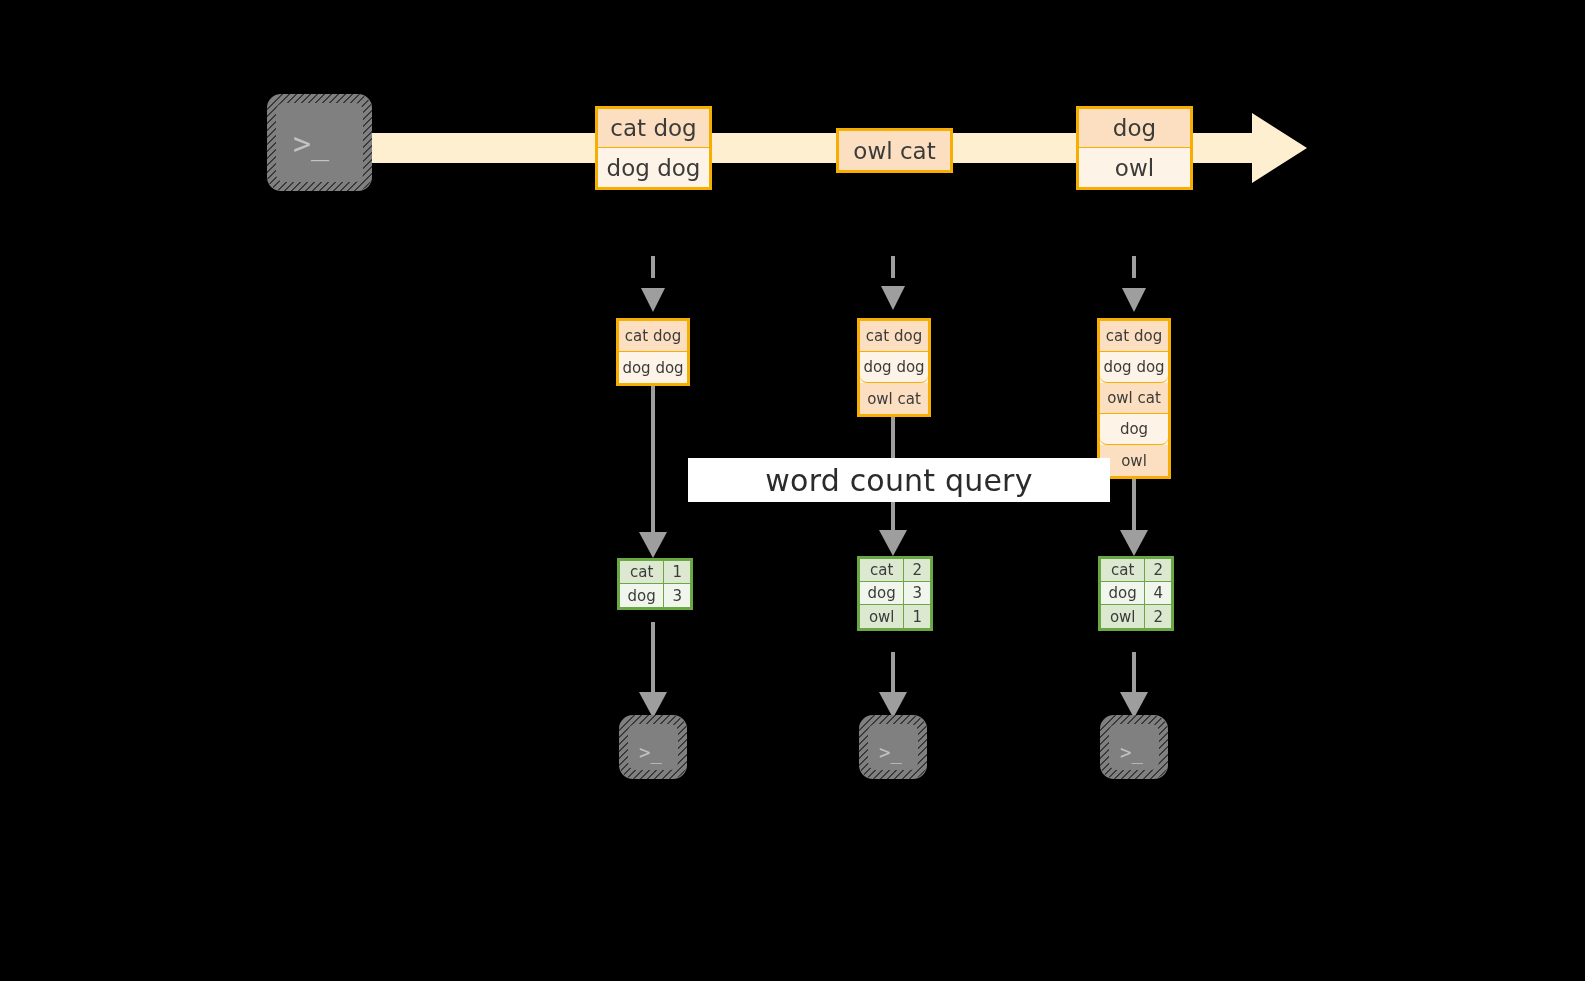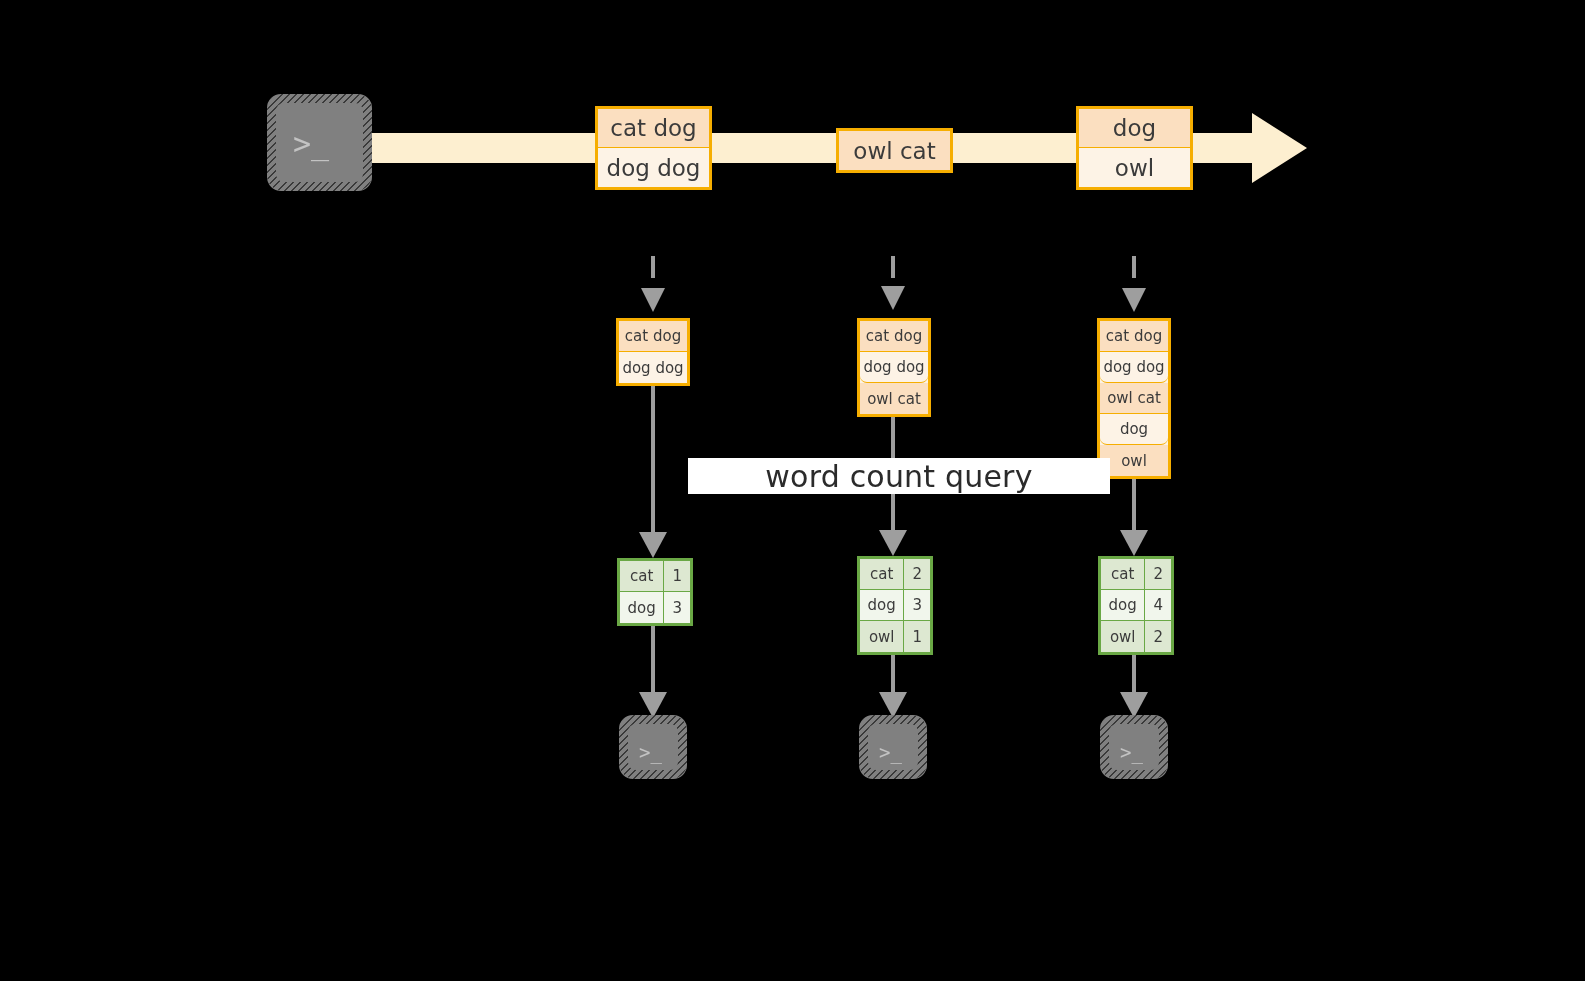--- a/index.html
+++ b/index.html
@@ -88,21 +88,21 @@
 
   
   .gtable {
     position: absolute;
     border: 3px solid #6AA845;
     background: #F1F6EC;
     z-index: 5;
   }
   .gtable .grow {
     display: flex;
-    height: 31px;
+    height: 23px;
     border-bottom: 1.5px solid #6AA845;
   }
   .gtable .grow:last-child { border-bottom: none; }
   .gtable .grow.dark  { background: #DDE8D1; }
   .gtable .grow.light { background: #F1F6EC; }
   .gtable .gw {
     width: 45px;
     display: flex; align-items: center; justify-content: center;
     font-size: 15px; color: #3b3b3b;
     border-right: 1.5px solid #6AA845;
@@ -110,21 +110,21 @@
   .gtable .gc {
     width: 26px;
     display: flex; align-items: center; justify-content: center;
     font-size: 15px; color: #3b3b3b;
   }
 
   
   .query-band {
     position: absolute;
     left: 688px; top: 458px;
-    width: 422px; height: 36px;
+    width: 422px; height: 44px;
     background: #FFFFFF;
     z-index: 7;
     display: flex;
     align-items: center;
     justify-content: center;
   }
   .query-band .qlabel {
     font-size: 30px;
     color: #2b2b2b;
     white-space: nowrap;

